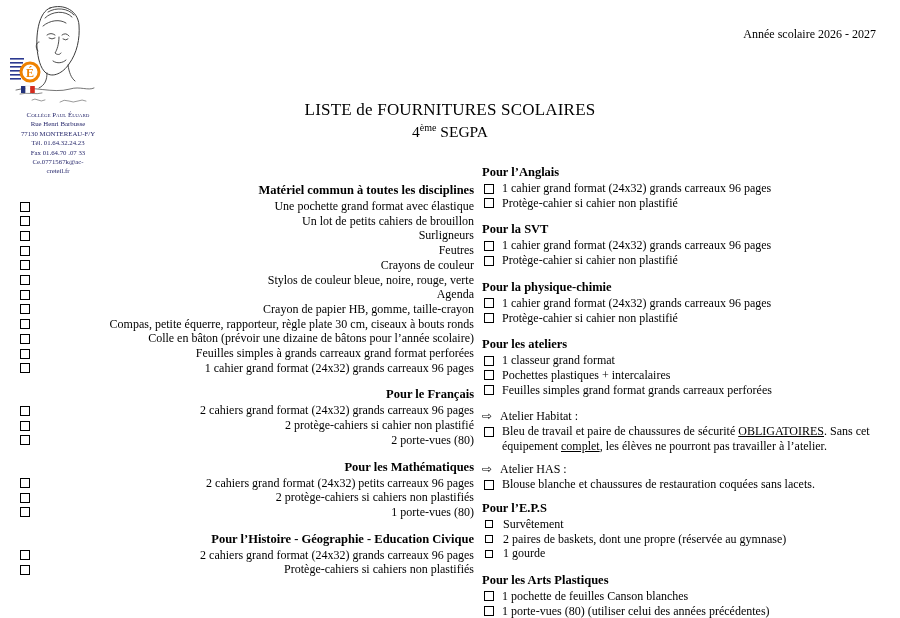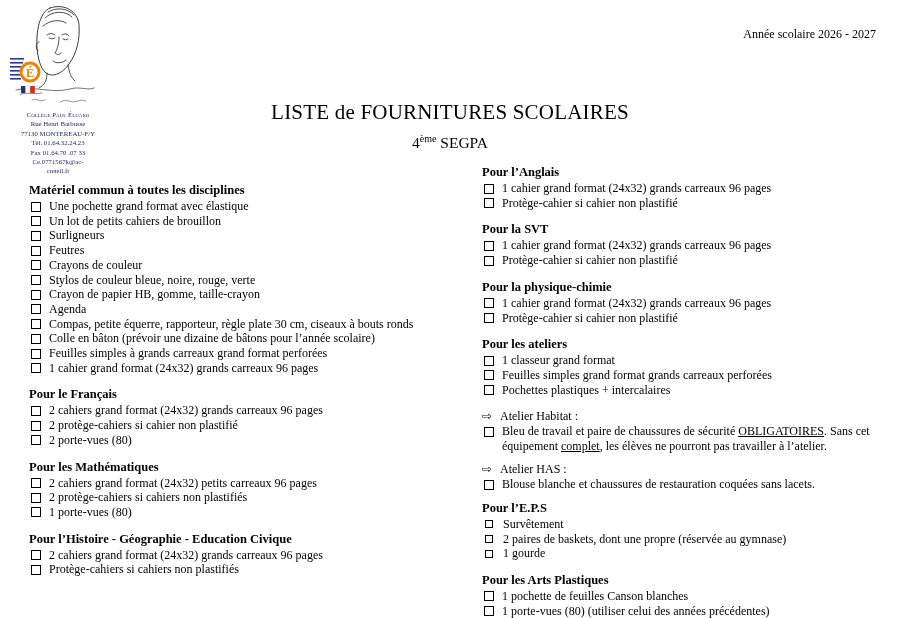--- a/index.html
+++ b/index.html
@@ -4,33 +4,33 @@
 <style>
   html,body{margin:0;padding:0;background:#e8e8e8;}
   .page{
     position:relative;width:900px;height:618px;background:#ffffff;
     font-family:"Liberation Serif","DejaVu Serif",serif;color:#000;
     overflow:hidden;margin:0 auto;
   }
   
   .year{position:absolute;top:27px;right:24px;font-size:12px;}
   .title-block{position:absolute;top:100px;left:0;width:100%;text-align:center;}
-  .title-line1{font-size:21px;letter-spacing:.2px;}
-  .title-line2{font-size:15.5px;margin-top:8px;}
+  .title-line1{font-size:17px;letter-spacing:.2px;}
+  .title-line2{font-size:15.5px;margin-top:2px;}
   .title-line2 sup{font-size:10px;}
   
   .logo-wrap{position:absolute;left:8px;top:2px;width:90px;height:106px;}
   .school{
     position:absolute;left:12px;top:110px;width:92px;text-align:center;
     font-size:6.8px;line-height:9.4px;color:#26276b;
   }
   .school .sc{font-variant:small-caps;}
   
   .col{position:absolute;font-size:12px;line-height:14.7px;}
-  .col-left{left:29px;top:183px;width:456px;}
+  .col-left{left:18px;top:183px;width:456px;text-align:right;}
   .col-right{left:482px;top:165px;width:416px;}
   .section{margin-bottom:12px;}
   .section.no-head{margin-bottom:9px;}
   .heading{
     font-weight:bold;font-size:12.5px;
     line-height:15px;margin-bottom:1px;
   }
   .item{display:flex;align-items:flex-start;}
   .marker{flex:none;display:inline-block;}
   .marker.check{width:8px;height:8px;border:1px solid #000;margin:2.5px 8px 0 2px;}
@@ -133,25 +133,25 @@
         <div class="item">
           <span class="marker check"></span>
           <span class="txt">Crayons de couleur</span>
         </div>
         <div class="item">
           <span class="marker check"></span>
           <span class="txt">Stylos de couleur bleue, noire, rouge, verte</span>
         </div>
         <div class="item">
           <span class="marker check"></span>
+          <span class="txt">Agenda</span>
+        </div>
+        <div class="item">
+          <span class="marker check"></span>
           <span class="txt">Crayon de papier HB, gomme, taille-crayon</span>
-        </div>
-        <div class="item">
-          <span class="marker check"></span>
-          <span class="txt">Agenda</span>
         </div>
         <div class="item">
           <span class="marker check"></span>
           <span class="txt">Compas, petite équerre, rapporteur, règle plate 30 cm, ciseaux à bouts ronds</span>
         </div>
         <div class="item">
           <span class="marker check"></span>
           <span class="txt">Colle en bâton (prévoir une dizaine de bâtons pour l’année scolaire)</span>
         </div>
         <div class="item">
@@ -240,25 +240,25 @@
         </div>
       </div>
       <div class="section">
         <div class="heading">Pour les ateliers</div>
         <div class="item">
           <span class="marker check"></span>
           <span class="txt">1 classeur grand format</span>
         </div>
         <div class="item">
           <span class="marker check"></span>
+          <span class="txt">Pochettes plastiques + intercalaires</span>
+        </div>
+        <div class="item">
+          <span class="marker check"></span>
           <span class="txt">Feuilles simples grand format grands carreaux perforées</span>
-        </div>
-        <div class="item">
-          <span class="marker check"></span>
-          <span class="txt">Pochettes plastiques + intercalaires</span>
         </div>
       </div>
       <div class="section no-head">
         <div class="item">
           <span class="marker arrow">⇨</span>
           <span class="txt b">Atelier Habitat :</span>
         </div>
         <div class="item">
           <span class="marker check"></span>
           <span class="txt"><span>Bleu de travail et paire de chaussures de sécurité </span><span class="u">OBLIGATOIRES</span><span>. Sans cet équipement </span><span class="u">complet</span><span>, les élèves ne pourront pas travailler à l’atelier.</span></span>

